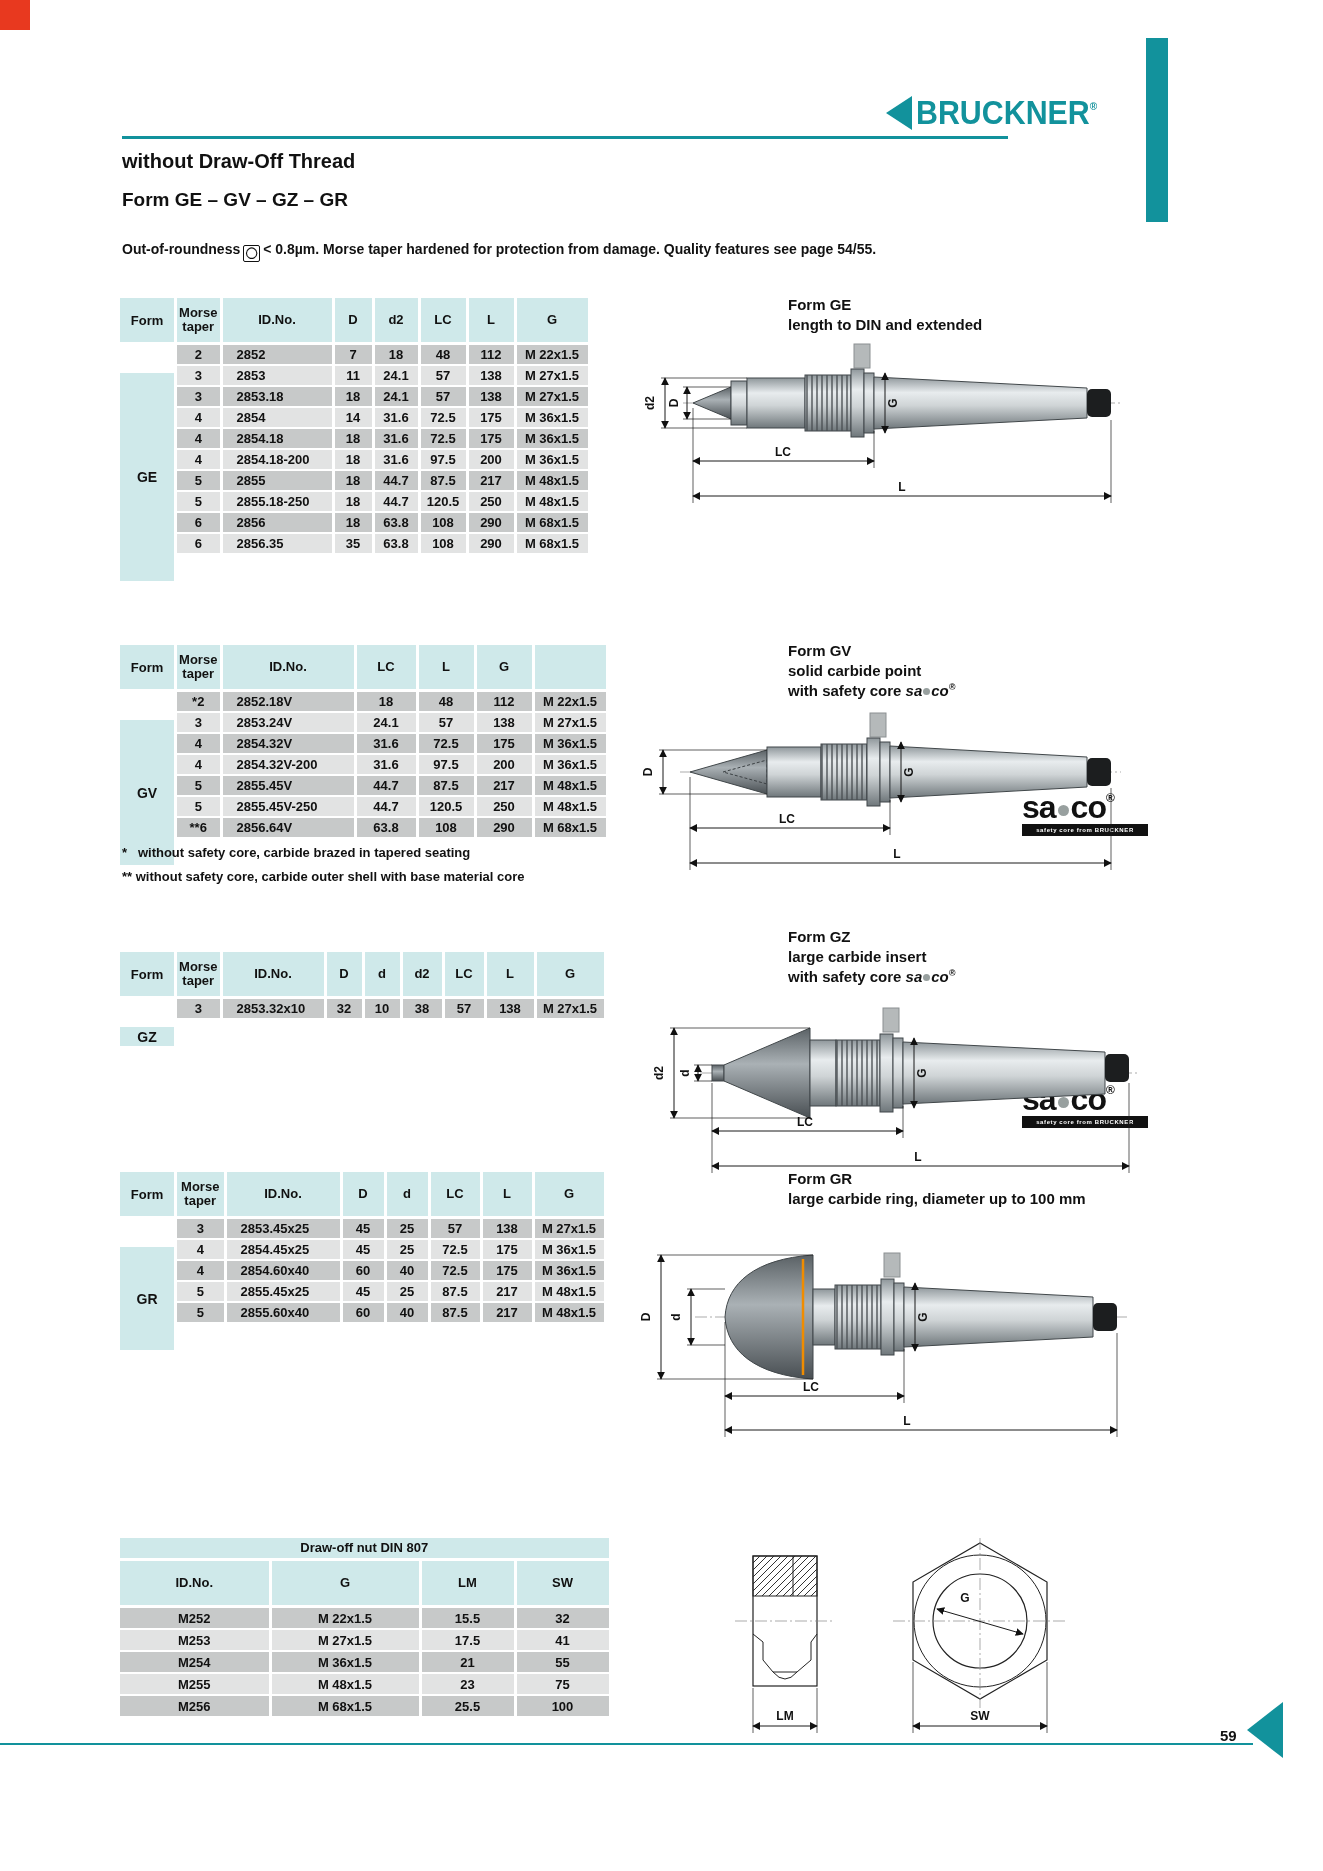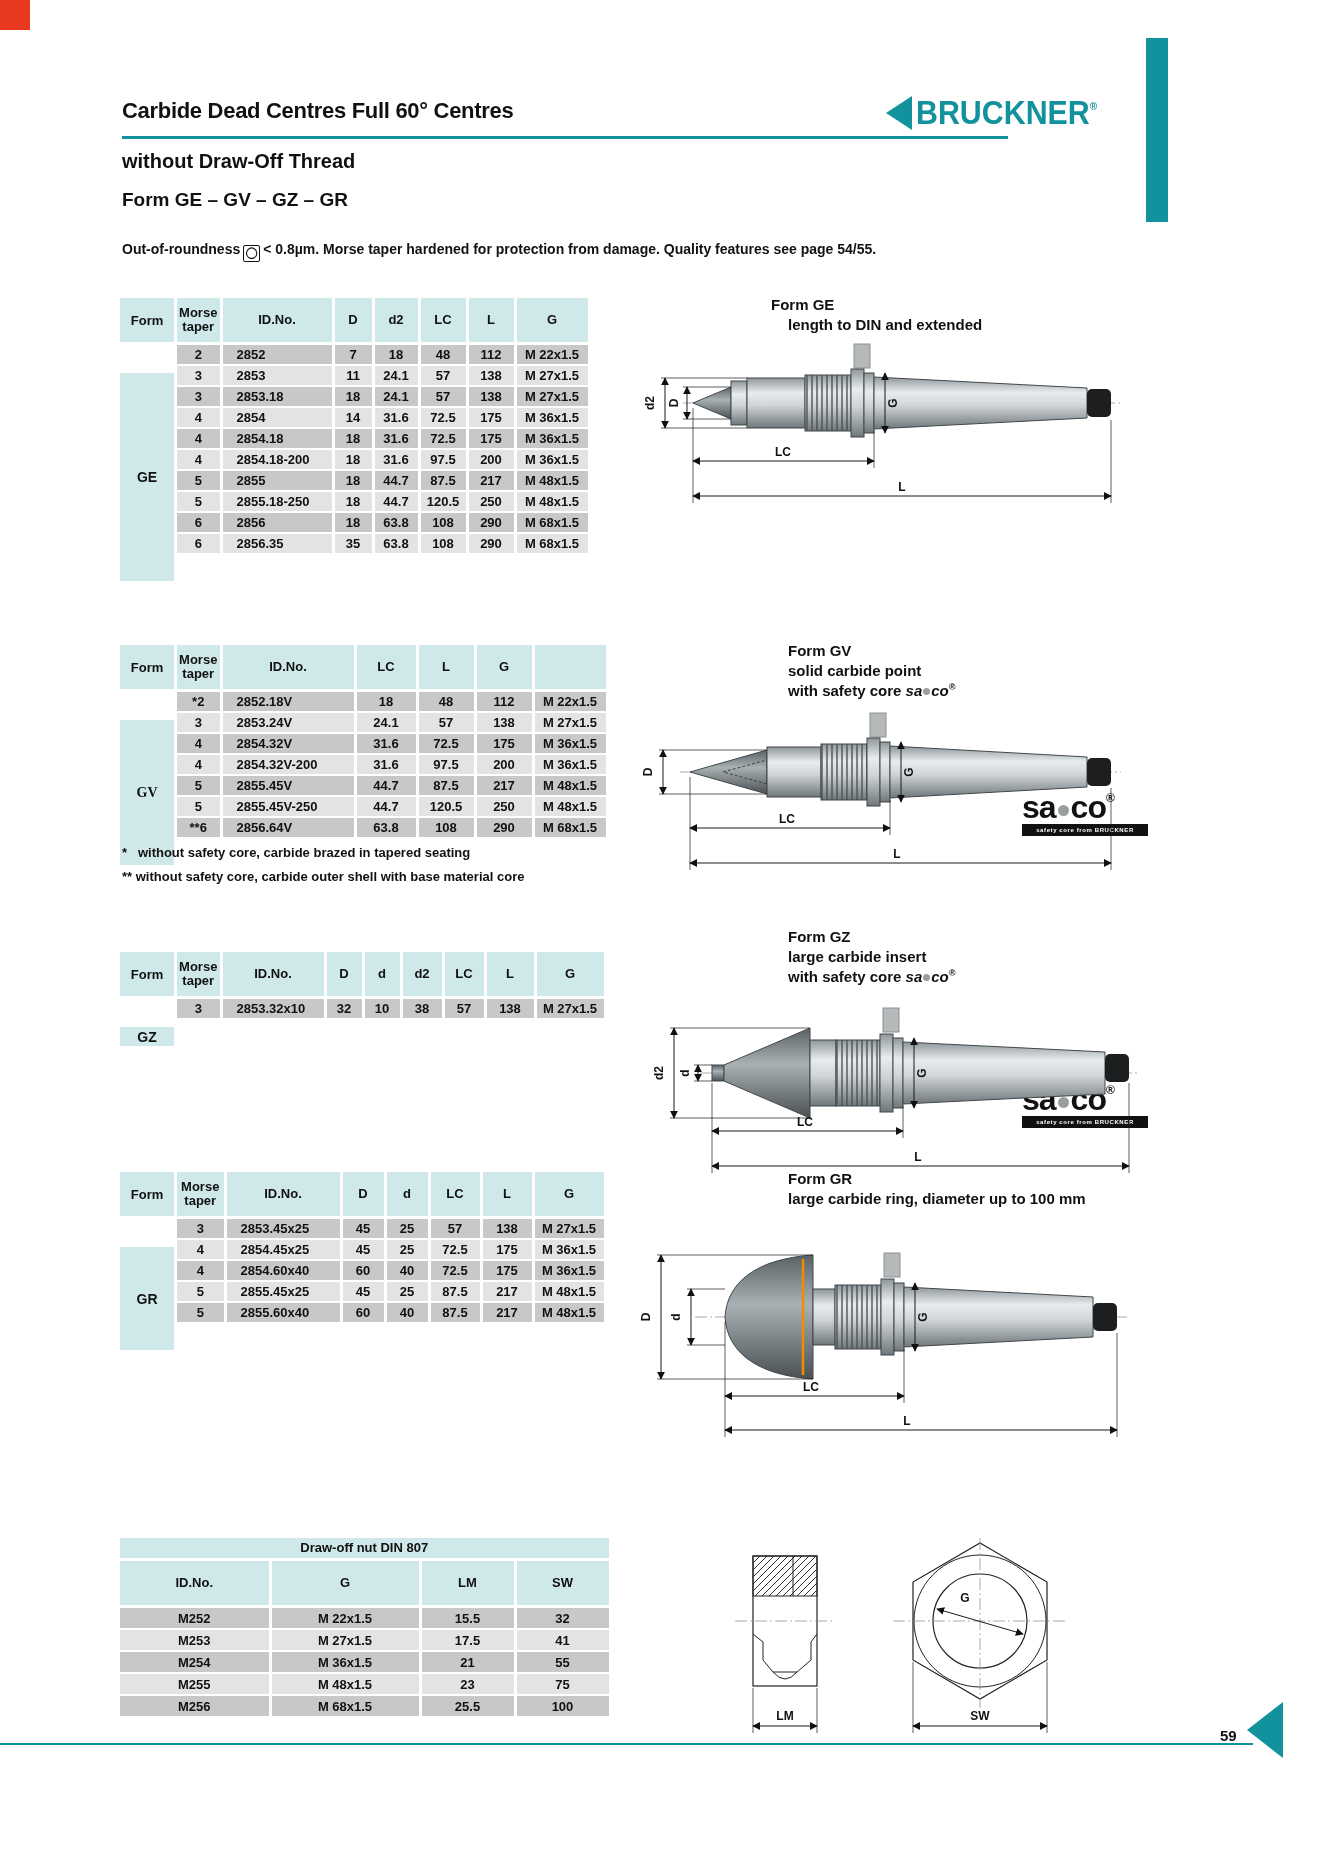--- a/index.html
+++ b/index.html
@@ -20,41 +20,41 @@
   #logo{left:886px;top:94px;display:flex;align-items:center;gap:4px;}
   #logo .tri{width:0;height:0;border-right:26px solid #12929c;border-top:17px solid transparent;border-bottom:17px solid transparent;}
   #logo .word{font-size:33px;font-weight:700;color:#12929c;letter-spacing:0;transform:scaleX(.92);transform-origin:left;}
   #logo sup{font-size:11px;color:#12929c;vertical-align:14px;}
 
   
   .tblwrap{display:flex;align-items:flex-start;}
   .formcol{width:54px;margin-right:3px;display:flex;flex-direction:column;gap:28px;}
   .formcol .fh{height:44px;margin-bottom:3px;background:#cfe9ea;display:flex;align-items:center;justify-content:center;font-size:13px;font-weight:700;}
   .formcol .fc{background:#cfe9ea;display:flex;align-items:center;justify-content:center;font-size:14px;font-weight:700;}
-  .fc-ge{height:208px;} .fc-gv{height:145px;font-family:Liberation Serif, serif;} .fc-gz{height:19px;} .fc-gr{height:103px;}
+  .fc-ge{height:208px;} .fc-gv{height:145px;} .fc-gz{height:19px;} .fc-gr{height:103px;}
   table.cat{border-collapse:collapse;table-layout:fixed;}
   table.cat th{background:#cfe9ea;font-size:13px;font-weight:700;height:44px;line-height:1.1;
       border-right:3px solid #fff;border-bottom:3px solid #fff;padding:0 2px;vertical-align:middle;text-align:center;}
   table.cat td{font-size:13px;font-weight:700;height:19px;text-align:center;padding:0 2px;
       border-right:3px solid #fff;border-bottom:2px solid #fff;overflow:hidden;white-space:nowrap;}
   table.cat tbody tr:nth-child(odd) td{background:#c7c9c9;}
   table.cat tbody tr:nth-child(even) td{background:#e2e3e3;}
   table.cat:not(.nut) td:nth-child(2){text-align:left;padding-left:14px;}
   table.cat.nut td{height:20px;}
   table.cat.nut th.span{height:20px;}
   #tbl-ge{left:120px;top:298px;} #tbl-gv{left:120px;top:645px;}
   #tbl-gz{left:120px;top:952px;} #tbl-gr{left:120px;top:1172px;}
   #tbl-nut{left:120px;top:1538px;}
   .fnote{left:122px;font-size:13px;font-weight:700;}
   #fn1{top:845px;} #fn2{top:869px;}
 
   
   .figtitle{font-size:15px;font-weight:700;white-space:nowrap;}
   .figcap{font-size:15px;font-weight:700;white-space:nowrap;}
-  #fig-ge-t{left:771px;top:296px;} #fig-ge-c{left:788px;top:316px;}
+  #fig-ge-t{left:788px;top:296px;} #fig-ge-c{left:788px;top:316px;}
   #fig-gv-t{left:788px;top:642px;} #fig-gv-c1{left:788px;top:662px;} #fig-gv-c2{left:788px;top:682px;}
   #fig-gz-t{left:788px;top:928px;} #fig-gz-c1{left:788px;top:948px;} #fig-gz-c2{left:788px;top:968px;}
   #fig-gr-t{left:788px;top:1170px;} #fig-gr-c{left:788px;top:1190px;}
 
   
   .saco-inline{font-style:italic;font-weight:700;}
   .saco-inline .dot{display:inline-block;width:7px;height:7px;border-radius:50%;background:#98a09f;margin:0 1px;vertical-align:1px;}
   .saco-inline sup{font-size:9px;}
   .sacobig{width:132px;}
   .sacobig .row{font-size:32px;font-weight:700;line-height:30px;letter-spacing:-1px;}
@@ -106,21 +106,20 @@
         <line x1="0" y1="7" x2="7" y2="0" stroke="#333" stroke-width="1"></line>
       </pattern>
       <marker id="ah" viewBox="0 0 10 10" refX="9" refY="5" markerWidth="8" markerHeight="8" orient="auto-start-reverse">
         <path d="M0,0 L10,5 L0,10 z" fill="#111"></path>
       </marker>
     </defs>
   </svg>
 
   <div class="abs" id="corner-mark"></div>
   <div class="abs" id="edge-bar"></div>
-  <div class="abs" id="title1">Carbide Dead Centres Full 60° Centres</div>
   <div class="abs" id="title-rule"></div>
   <div class="abs" id="title2">without Draw-Off Thread</div>
   <div class="abs" id="title3">Form GE – GV – GZ – GR</div>
   <div class="abs" id="note">
     <span>Out-of-roundness</span><span class="rsym">◯</span><span>&lt; 0.8µm. Morse taper hardened for protection from damage. Quality features see page 54/55.</span>
   </div>
   <div class="abs" id="logo">
     <div class="tri"></div>
     <span class="word"><span>BRUCKNER</span><sup>®</sup></span>
   </div>

